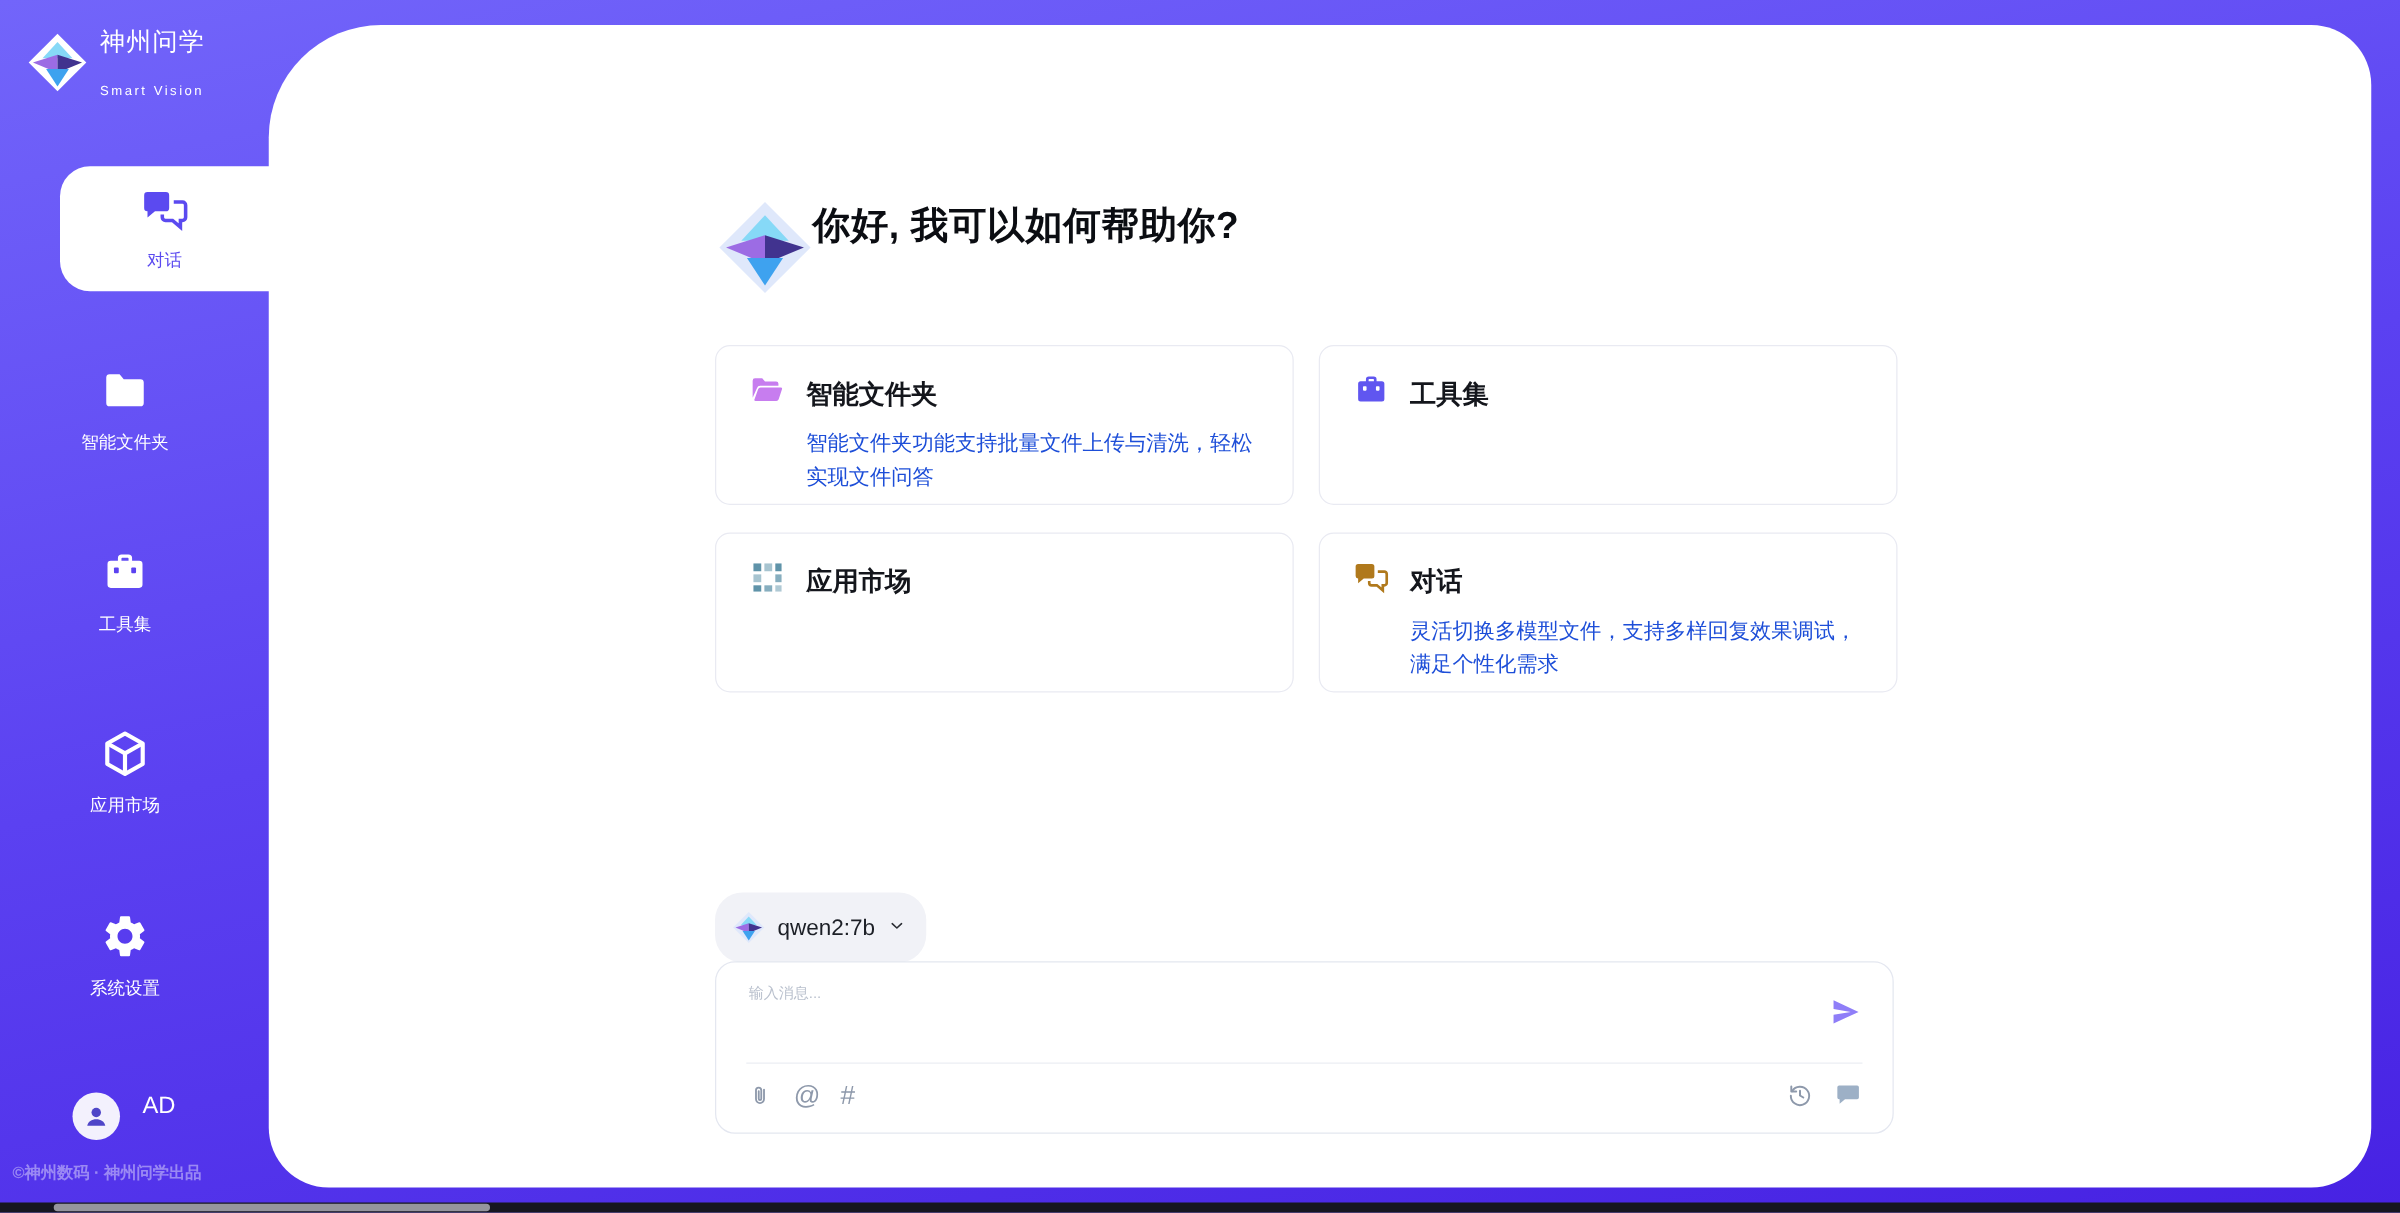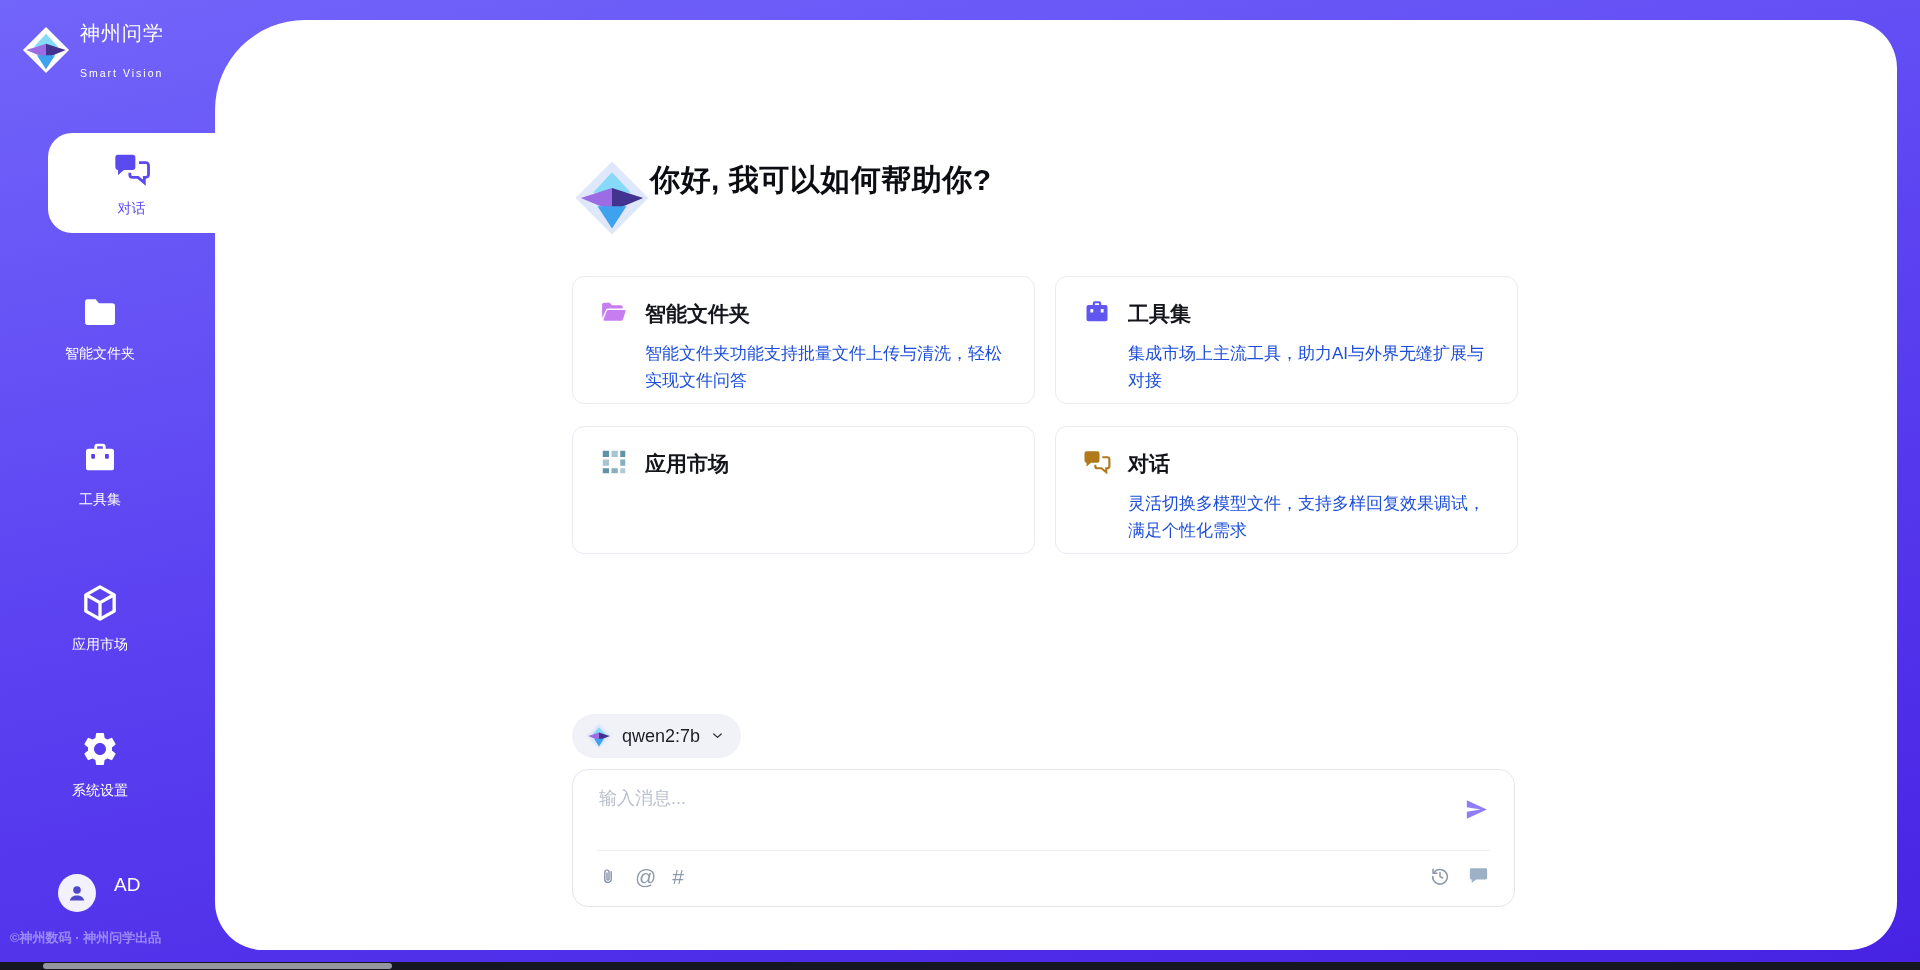--- a/index.html
+++ b/index.html
@@ -47,31 +47,31 @@
          grid-template-columns:1fr 1fr;column-gap:20px;row-gap:22px;}
   .card{background:#fff;border:1px solid #e9eaf2;border-radius:12px;height:128px;
         padding:20px 24px 0 26px;box-sizing:border-box;cursor:pointer;}
   .card-head{display:flex;align-items:center;gap:16px;}
   .card-title{font-size:21px;font-weight:700;color:#14161c;}
   .card-desc{margin:9px 0 0 46px;font-size:17px;line-height:27px;color:#1d4ed8;}
   .icon-folder-open{color:#c77def;} .icon-toolbox-card{color:#6056f0;}
   .icon-pixel-cube{color:#5f93a9;} .icon-chat-gold{color:#b0791c;}
 
   
-  .model-pill{position:absolute;left:572px;top:714px;height:44px;padding:0 16px 0 14px;
+  .model-pill{position:absolute;left:572px;top:714px;height:56px;padding:0 16px 0 14px;
               background:#f1f2f7;border-radius:22px;display:inline-flex;align-items:center;
               gap:10px;cursor:pointer;}
   .model-label{font-size:18px;color:#1c1f26;}
   .model-pill .chevron{color:#2a2d33;margin-top:2px;}
 
   
   .composer{position:absolute;left:572px;top:769px;width:943px;height:138px;background:#fff;
             border:1px solid #e4e7f0;border-radius:16px;box-sizing:border-box;}
   .msg-input{position:absolute;left:24px;top:14px;width:850px;height:58px;border:none;outline:none;
-             resize:none;font-size:18px;color:#2a2d36;font-family:"Liberation Sans",sans-serif;background:transparent;}
+             resize:none;font-size:12px;color:#2a2d36;font-family:"Liberation Sans",sans-serif;background:transparent;}
   .msg-input::placeholder{color:#b9c0cd;}
   .send-btn{position:absolute;right:24px;top:26px;color:#8f7ef8;cursor:pointer;background:none;border:none;padding:0;}
   .composer-divider{position:absolute;left:24px;right:24px;top:80px;height:1px;background:#eceef4;}
   .tools-left{position:absolute;left:24px;top:94px;display:flex;align-items:center;gap:16px;color:#8e99ab;}
   .tools-right{position:absolute;right:24px;top:94px;display:flex;align-items:center;gap:16px;}
   .glyph-tool{font-size:21px;line-height:26px;cursor:pointer;}
   .tool{cursor:pointer;display:flex;align-items:center;}
   .icon-history{color:#8e99ab;} .icon-feedback{color:#9db0c6;}
 
   
@@ -193,21 +193,20 @@
       <div class="card-head">
         <span class="icon-toolbox-card">
           <svg width="30" height="30" viewBox="0 0 24 24">
             <path d="M8.6 6.4V5.2A1.8 1.8 0 0 1 10.4 3.4h3.2a1.8 1.8 0 0 1 1.8 1.8v1.2h3.4A1.6 1.6 0 0 1 20.4 8v9.8a1.6 1.6 0 0 1-1.6 1.6H5.2a1.6 1.6 0 0 1-1.6-1.6V8a1.6 1.6 0 0 1 1.6-1.6zm1.7-1.1v1.1h3.4V5.3a.4.4 0 0 0-.4-.4h-2.6a.4.4 0 0 0-.4.4z" fill="currentColor"></path>
             <rect x="6.7" y="9.6" width="2.3" height="2.8" rx="0.5" fill="#fff"></rect>
             <rect x="15" y="9.6" width="2.3" height="2.8" rx="0.5" fill="#fff"></rect>
           </svg>
         </span>
         <span class="card-title">工具集</span>
       </div>
-      <div class="card-desc">集成市场上主流工具，助力AI与外界无缝扩展与对接</div>
     </div>
 
     <div class="card">
       <div class="card-head">
         <span class="icon-pixel-cube">
           <svg width="30" height="30" viewBox="0 0 24 24">
             <g fill="currentColor">
               <rect x="3" y="3" width="5" height="5"></rect>
                 <rect x="10" y="3" width="5" height="5" opacity=".55"></rect>
                 <rect x="17" y="3" width="4" height="5"></rect>

